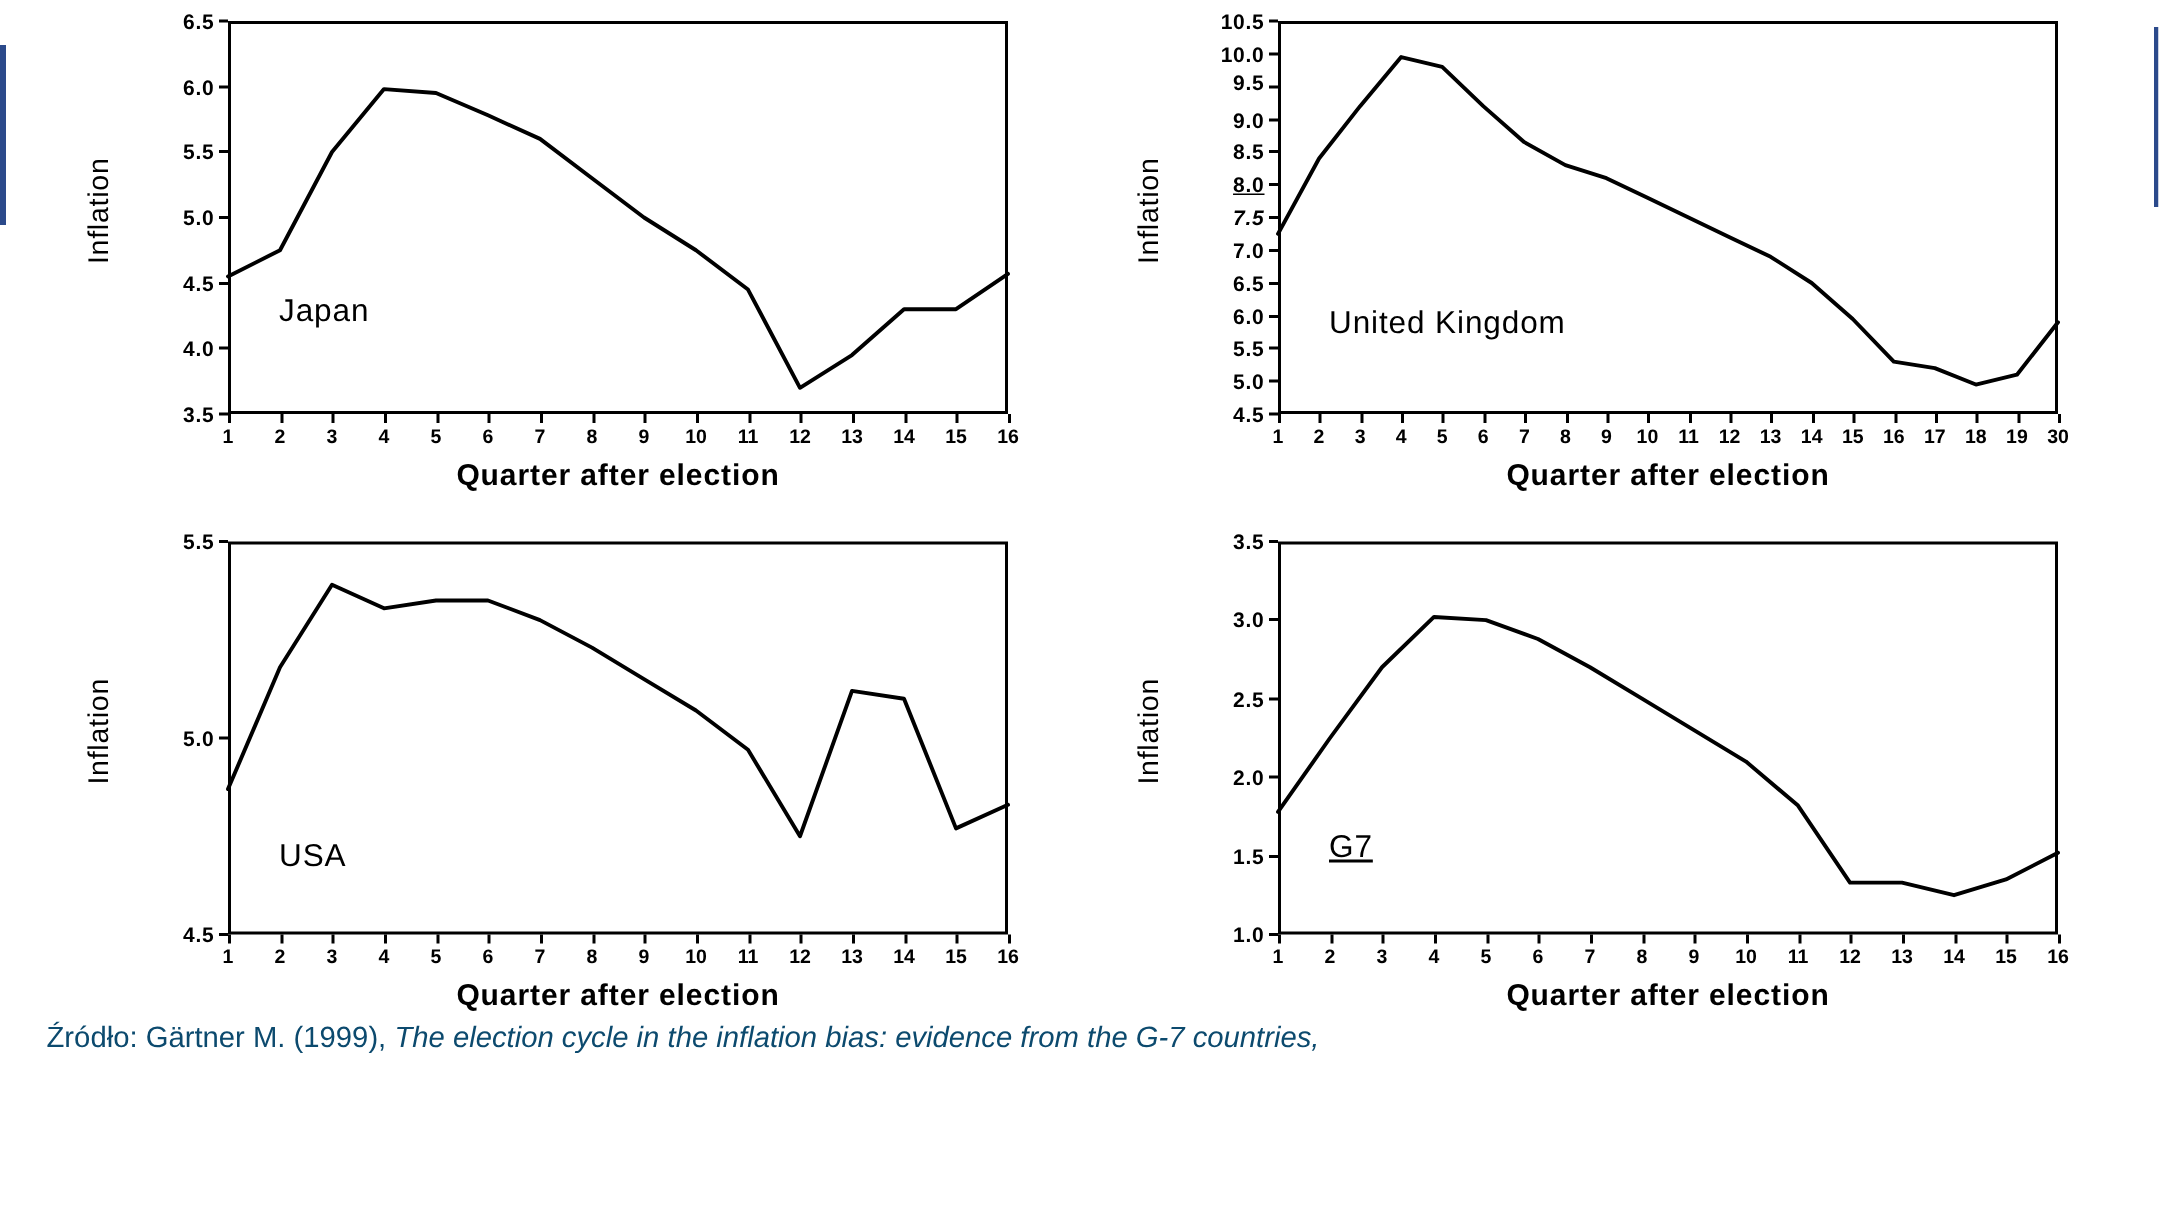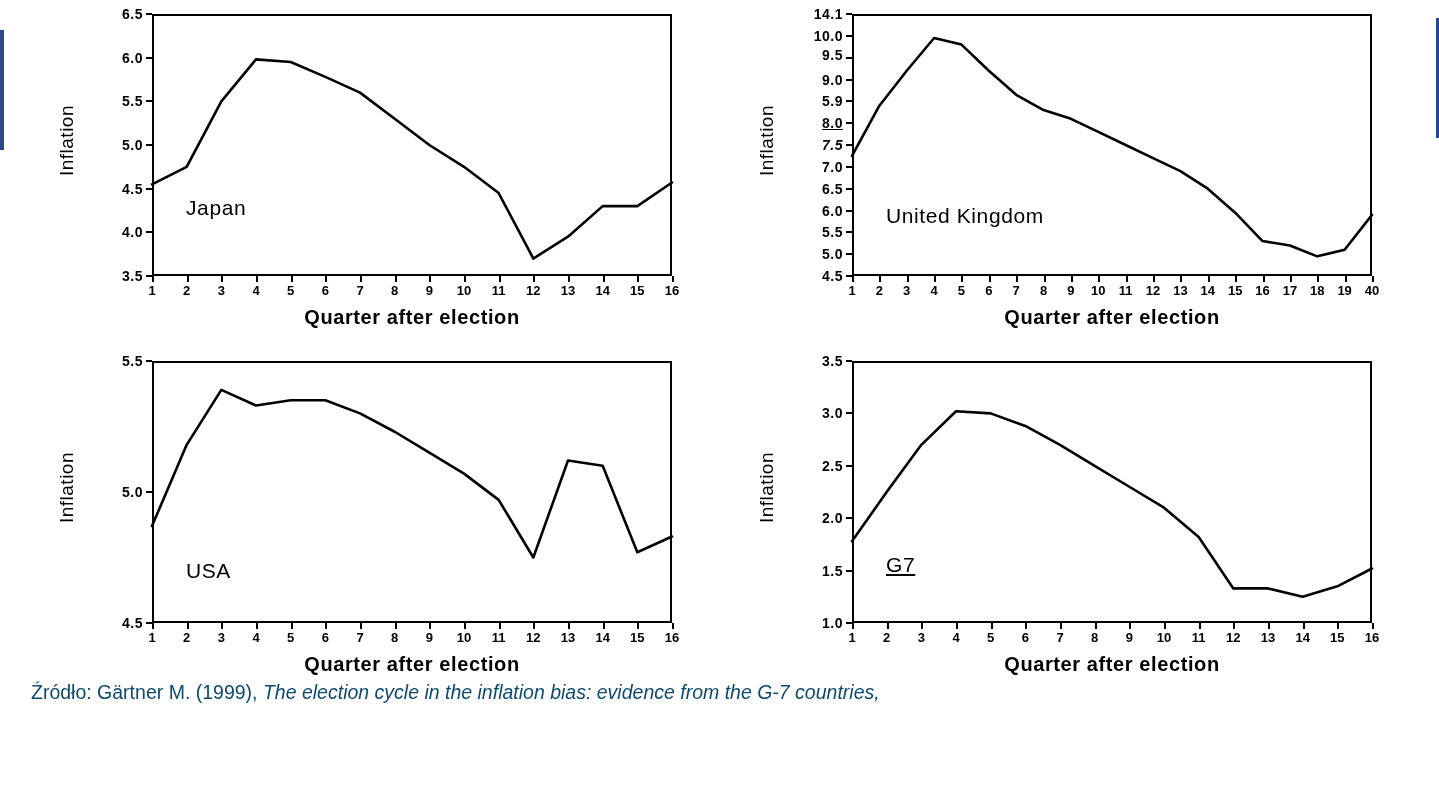--- a/index.html
+++ b/index.html
@@ -262,29 +262,29 @@
               <div class="ytick" style="top: 196.5px;">6.0</div>
               <div class="ytick-mark" style="top: 196.5px;"></div>
               <div class="ytick" style="top: 174.667px;">6.5</div>
               <div class="ytick-mark" style="top: 174.667px;"></div>
               <div class="ytick" style="top: 152.833px;">7.0</div>
               <div class="ytick-mark" style="top: 152.833px;"></div>
               <div class="ytick" style="top: 131px; font-style: italic;">7.5</div>
               <div class="ytick-mark" style="top: 131px;"></div>
               <div class="ytick" style="top: 109.167px; text-decoration: underline;">8.0</div>
               <div class="ytick-mark" style="top: 109.167px;"></div>
-              <div class="ytick" style="top: 87.3333px;">5.9</div>
+              <div class="ytick" style="top: 87.3333px;">8.5</div>
               <div class="ytick-mark" style="top: 87.3333px;"></div>
               <div class="ytick" style="top: 65.5px;">9.0</div>
               <div class="ytick-mark" style="top: 65.5px;"></div>
               <div class="ytick" style="top: 41px;">9.5</div>
               <div class="ytick-mark" style="top: 43.6667px;"></div>
               <div class="ytick" style="top: 21.8333px;">10.0</div>
               <div class="ytick-mark" style="top: 21.8333px;"></div>
-              <div class="ytick" style="top: 0px;">14.1</div>
+              <div class="ytick" style="top: 0px;">10.5</div>
               <div class="ytick-mark" style="top: 0px;"></div>
               <div class="xtick" style="left: 0px;">1</div>
               <div class="xtick-mark" style="left: 0px;"></div>
               <div class="xtick" style="left: 27.3684px;">2</div>
               <div class="xtick-mark" style="left: 27.3684px;"></div>
               <div class="xtick" style="left: 54.7368px;">3</div>
               <div class="xtick-mark" style="left: 54.7368px;"></div>
               <div class="xtick" style="left: 82.1053px;">4</div>
               <div class="xtick-mark" style="left: 82.1053px;"></div>
               <div class="xtick" style="left: 109.474px;">5</div>
@@ -310,21 +310,21 @@
               <div class="xtick" style="left: 383.158px;">15</div>
               <div class="xtick-mark" style="left: 383.158px;"></div>
               <div class="xtick" style="left: 410.526px;">16</div>
               <div class="xtick-mark" style="left: 410.526px;"></div>
               <div class="xtick" style="left: 437.895px;">17</div>
               <div class="xtick-mark" style="left: 437.895px;"></div>
               <div class="xtick" style="left: 465.263px;">18</div>
               <div class="xtick-mark" style="left: 465.263px;"></div>
               <div class="xtick" style="left: 492.632px;">19</div>
               <div class="xtick-mark" style="left: 492.632px;"></div>
-              <div class="xtick" style="left: 520px;">40</div>
+              <div class="xtick" style="left: 520px;">30</div>
               <div class="xtick-mark" style="left: 520px;"></div>
             </div>
           <svg class="series-svg" viewBox="0 0 520 262" preserveAspectRatio="none">
               <path class="series-path" vector-effect="non-scaling-stroke" d="M0.00 141.92 L27.37 91.70 L54.74 56.77 L82.11 24.02 L109.47 30.57 L136.84 56.77 L164.21 80.78 L191.58 96.07 L218.95 104.80 L246.32 117.90 L273.68 131.00 L301.05 144.10 L328.42 157.20 L355.79 174.67 L383.16 198.68 L410.53 227.07 L437.89 231.43 L465.26 242.35 L492.63 235.80 L520.00 200.87"></path>
             </svg>
           <div class="chart-annot" style="left:34px; top:190px;">United Kingdom</div>
         </div>
         <div class="xlabel">Quarter after election</div>
       </div>
     </div>

